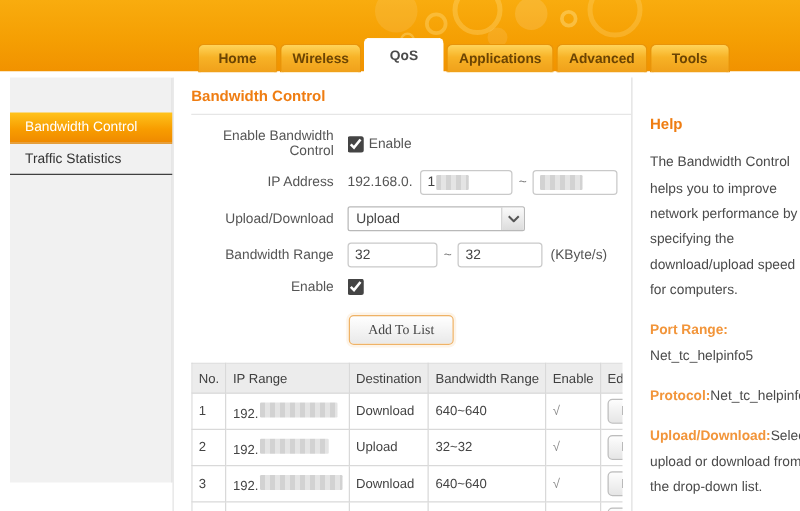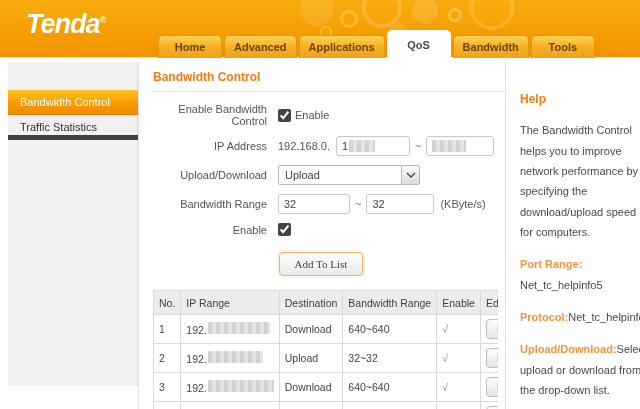--- a/index.html
+++ b/index.html
@@ -32,21 +32,21 @@
     border:1px solid #e8940a; border-bottom:none; border-radius:5px 5px 0 0; }
   .tab.active { height:28px; background:#fff; border-color:#fff; color:#4a4a4a; }
 
   
   .content { display:flex; height:352px; padding-top:5px; }
 
   .sidebar { flex:0 0 138px; padding-left:8px; }
   .sidebar-inner { background:#f1f1f1; height:324px; padding-top:28px;
     box-shadow:inset -1px 0 0 #e2e2e2; }
   .side-item { height:25px; line-height:25px; padding-left:12px; font-size:11px;
-    color:#333; cursor:pointer; border-bottom:5px solid #404040; }
+    color:#333; cursor:pointer; border-bottom:1px solid #404040; }
   .side-item.active { color:#fff;
     background:linear-gradient(180deg,#ffc31c 0%,#f89d00 55%,#ef8a00 100%);
     border-bottom:1px solid #e08300; }
 
   .main { flex:0 0 367px; border-left:1px solid #e3e3e3; padding:8px 0 0 14px; }
   .main-title { font-size:12px; font-weight:bold; color:#ef7d12; }
   .main hr { border:none; border-top:1px solid #e6e6e6; margin:7px 0 0; }
 
   .form { margin-top:11px; }
   .frow { display:flex; align-items:center; margin-bottom:9px; }
@@ -100,35 +100,34 @@
   .help-title { font-size:12px; font-weight:bold; color:#ef7d12; margin:16px 0 10px; }
   .help p { margin-bottom:12px; }
   .hl { color:#f2953a; font-weight:bold; }
 </style>
 </head>
 <body>
 
 <div class="page">
 
   <div class="header">
-    <div class="logo"><span>Tenda</span><sup>®</sup></div>
     <div class="bubble b1"></div>
     <div class="bubble b2"></div>
     <div class="bubble b3"></div>
     <div class="bubble b4"></div>
     <div class="bubble b5"></div>
     <div class="bubble b6"></div>
     <div class="bubble b7"></div>
     <div class="bubble b8"></div>
     <div class="tabs">
       <div class="tab">Home</div>
+      <div class="tab">Wireless</div>
+      <div class="tab active">QoS</div>
+      <div class="tab">Applications</div>
       <div class="tab">Advanced</div>
-      <div class="tab">Applications</div>
-      <div class="tab active">QoS</div>
-      <div class="tab">Bandwidth</div>
       <div class="tab">Tools</div>
     </div>
   </div>
 
   <div class="content">
 
     <div class="sidebar">
       <div class="sidebar-inner">
         <div class="side-item active">Bandwidth Control</div>
         <div class="side-item">Traffic Statistics</div>

